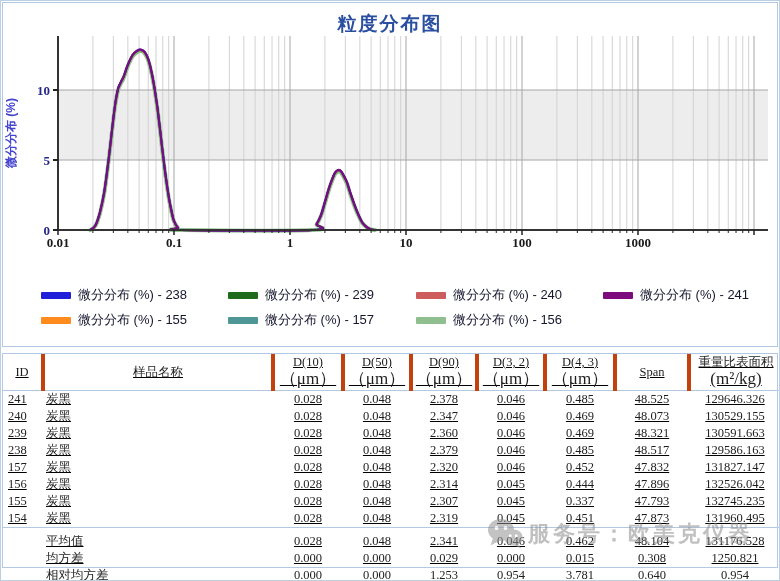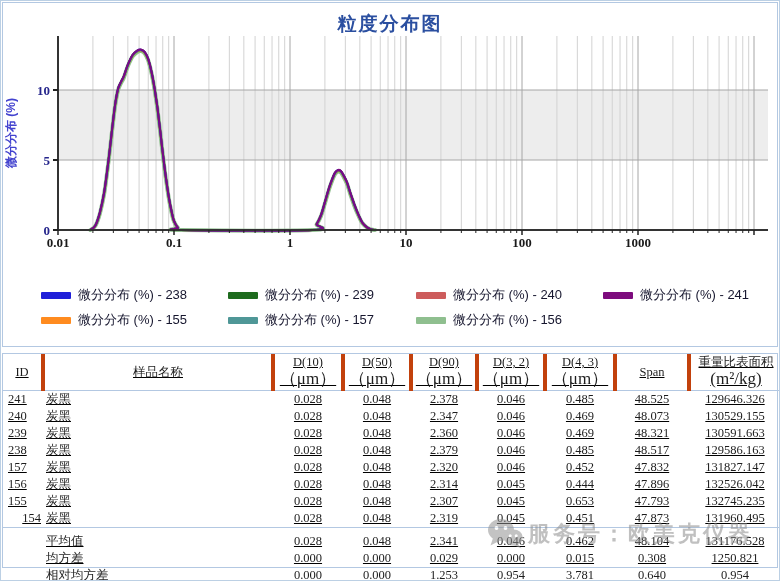--- a/index.html
+++ b/index.html
@@ -302,26 +302,26 @@
             <td>47.896</td>
             <td>132526.042</td>
           </tr>
           <tr>
             <td class="l" style="padding-left: 5px;">155</td>
             <td class="l" style="padding-left: 3px;">炭黑</td>
             <td>0.028</td>
             <td>0.048</td>
             <td>2.307</td>
             <td>0.045</td>
-            <td>0.653</td>
+            <td>0.337</td>
             <td>47.793</td>
             <td>132745.235</td>
           </tr>
           <tr>
-            <td class="l" style="padding-left: 5px; text-align: right;">154</td>
+            <td class="l" style="padding-left: 5px;">154</td>
             <td class="l" style="padding-left: 3px;">炭黑</td>
             <td>0.028</td>
             <td>0.048</td>
             <td>2.319</td>
             <td>0.045</td>
             <td>0.451</td>
             <td>47.873</td>
             <td>131960.495</td>
           </tr>
         </tbody>

